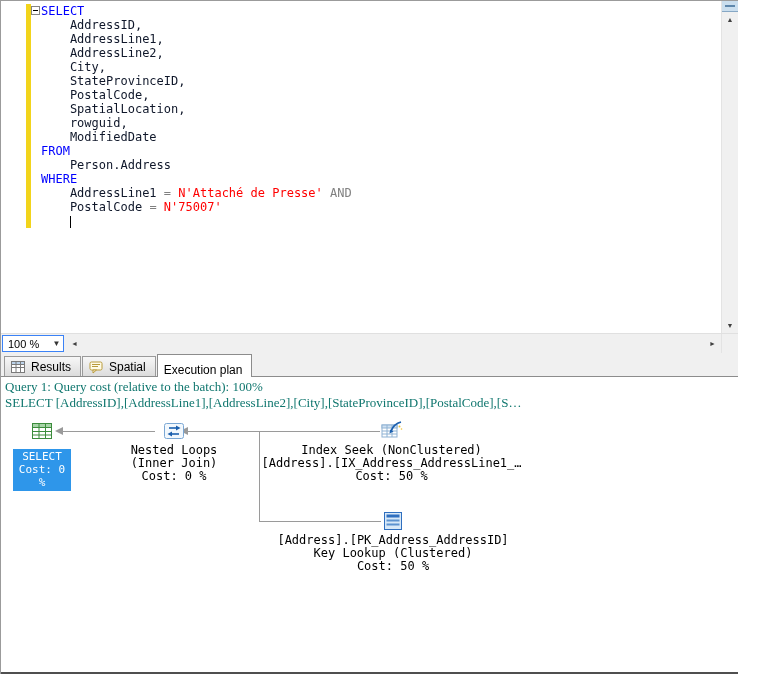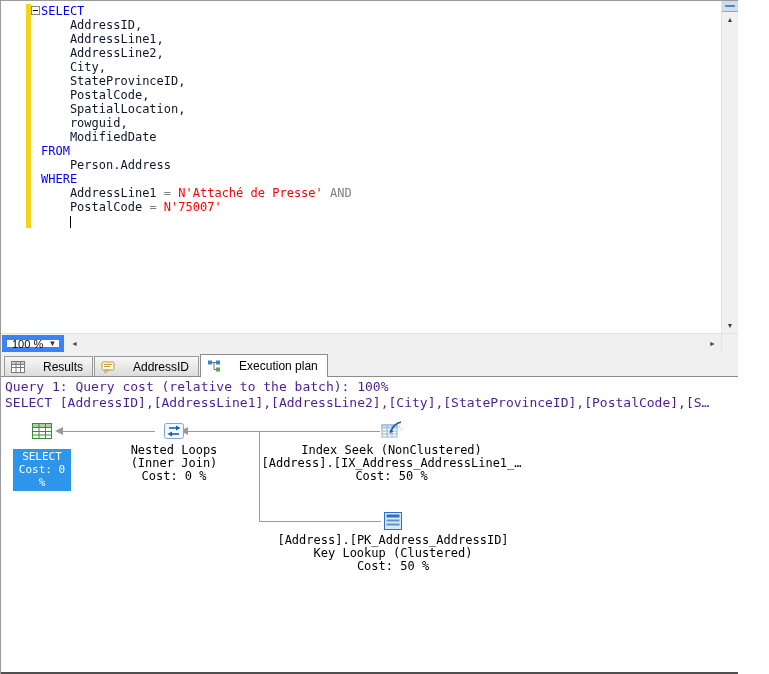--- a/index.html
+++ b/index.html
@@ -29,39 +29,39 @@
   
   .v-scrollbar{position:absolute;top:0;right:0;bottom:0;width:17px;background:#f0f0f0;
     border-left:1px solid #e3e3e3;box-sizing:border-box;}
   .splitter-btn{height:10px;background:#cadeee;border-bottom:1px solid #86a7c4;position:relative;cursor:row-resize;}
   .splitter-btn::after{content:"";position:absolute;left:3px;right:3px;top:4px;height:2px;background:#5e87ac;}
   .sb-btn{height:15px;display:flex;align-items:center;justify-content:center;font-size:7px;color:#404040;}
   .sb-btn.down{position:absolute;bottom:0;left:0;right:0;}
 
   
   .editor-hrow{height:20px;display:flex;align-items:stretch;background:#f0f0f0;border-top:1px solid #e0e0e0;box-sizing:border-box;}
-  .zoom-combo{width:62px;background:#fff;border:5px solid #3b82f6;margin:1px 2px 1px 1px;display:flex;align-items:center;
+  .zoom-combo{width:62px;background:#fff;border:1px solid #3b82f6;margin:1px 2px 1px 1px;display:flex;align-items:center;
     font-size:11px;padding-left:5px;box-sizing:border-box;cursor:default;}
   .zoom-chev{margin-left:auto;width:13px;text-align:center;font-size:8px;color:#333;}
   .h-btn{width:17px;display:flex;align-items:center;justify-content:center;font-size:7px;color:#404040;}
   .h-track{flex:1;background:#f0f0f0;}
   .h-corner{width:17px;background:#f0f0f0;border-left:1px solid #e3e3e3;box-sizing:border-box;}
 
   
   .tabs-row{height:24px;background:#f0f0f0;display:flex;align-items:flex-end;padding-left:3px;
     border-bottom:1px solid #8c8c8c;box-sizing:border-box;}
-  .tab{display:flex;align-items:center;gap:18px;font-size:12px;color:#000;height:20px;box-sizing:border-box;
+  .tab{display:flex;align-items:center;gap:6px;font-size:12px;color:#000;height:20px;box-sizing:border-box;
     padding:2px 9px 2px 6px;border:1px solid #9a9a9a;border-bottom:none;margin-right:1px;
     background:linear-gradient(#f7f7f7,#dcdcdc);cursor:default;white-space:nowrap;}
-  .tab.active{background:#fff;height:23px;margin-bottom:-1px;position:relative;z-index:2;border-color:#8c8c8c;}
+  .tab.active{background:#fff;height:23px;margin-bottom:-1px;position:relative;z-index:2;border-color:#8c8c8c;flex-direction:column;}
 
   
   .plan-panel{height:288px;background:#fff;position:relative;overflow:hidden;
     font-family:"DejaVu Sans Mono",monospace;}
-  .plan-header{padding:2px 0 0 4px;font-size:13px;line-height:16px;white-space:nowrap;color:#4c1d95;}
+  .plan-header{padding:2px 0 0 4px;font-size:13px;line-height:16px;white-space:nowrap;color:#0f766e;font-family:Liberation Serif, serif;}
   .plan-diagram{position:absolute;left:0;top:37px;right:0;bottom:0;}
   .plan-edges{position:absolute;left:0;top:0;}
   .plan-node{position:absolute;text-align:center;font-size:12px;line-height:13px;color:#000;cursor:default;}
   .plan-node .node-icon{display:block;margin:0 auto 2px;}
   .select-label{background:var(--selected-node-blue);color:#fff;font-size:11px;line-height:13px;
     padding:1px 0 2px;margin-top:7px;}
   .bottom-strip{height:9px;background:#fff;border-bottom:2px solid #4f4f4f;box-sizing:border-box;}
 </style>
 </head>
 <body>
@@ -101,21 +101,21 @@
       </svg>
       <span>Results</span>
     </div>
     <div class="tab">
       <svg width="14" height="14">
         <rect x="1" y="2" width="12" height="8" rx="1.5" fill="#fffbe6" stroke="#b99a3b"></rect>
         <path d="M4 10 L4 13 L7.5 10 Z" fill="#fffbe6" stroke="#b99a3b"></path>
         <line x1="3" y1="4.5" x2="11" y2="4.5" stroke="#b99a3b"></line>
         <line x1="3" y1="6.5" x2="9" y2="6.5" stroke="#b99a3b"></line>
       </svg>
-      <span>AddressID</span>
+      <span>Spatial</span>
     </div>
     <div class="tab active">
       <svg width="14" height="14">
         <rect x="1" y="1.5" width="4" height="4" fill="#3a87c8"></rect>
         <rect x="9" y="1.5" width="4" height="4" fill="#3a87c8"></rect>
         <rect x="9" y="8.5" width="4" height="4" fill="#5ba25b"></rect>
         <line x1="5" y1="3.5" x2="9" y2="3.5" stroke="#707070"></line>
         <line x1="7" y1="3.5" x2="7" y2="10.5" stroke="#707070"></line>
         <line x1="7" y1="10.5" x2="9" y2="10.5" stroke="#707070"></line>
       </svg>

